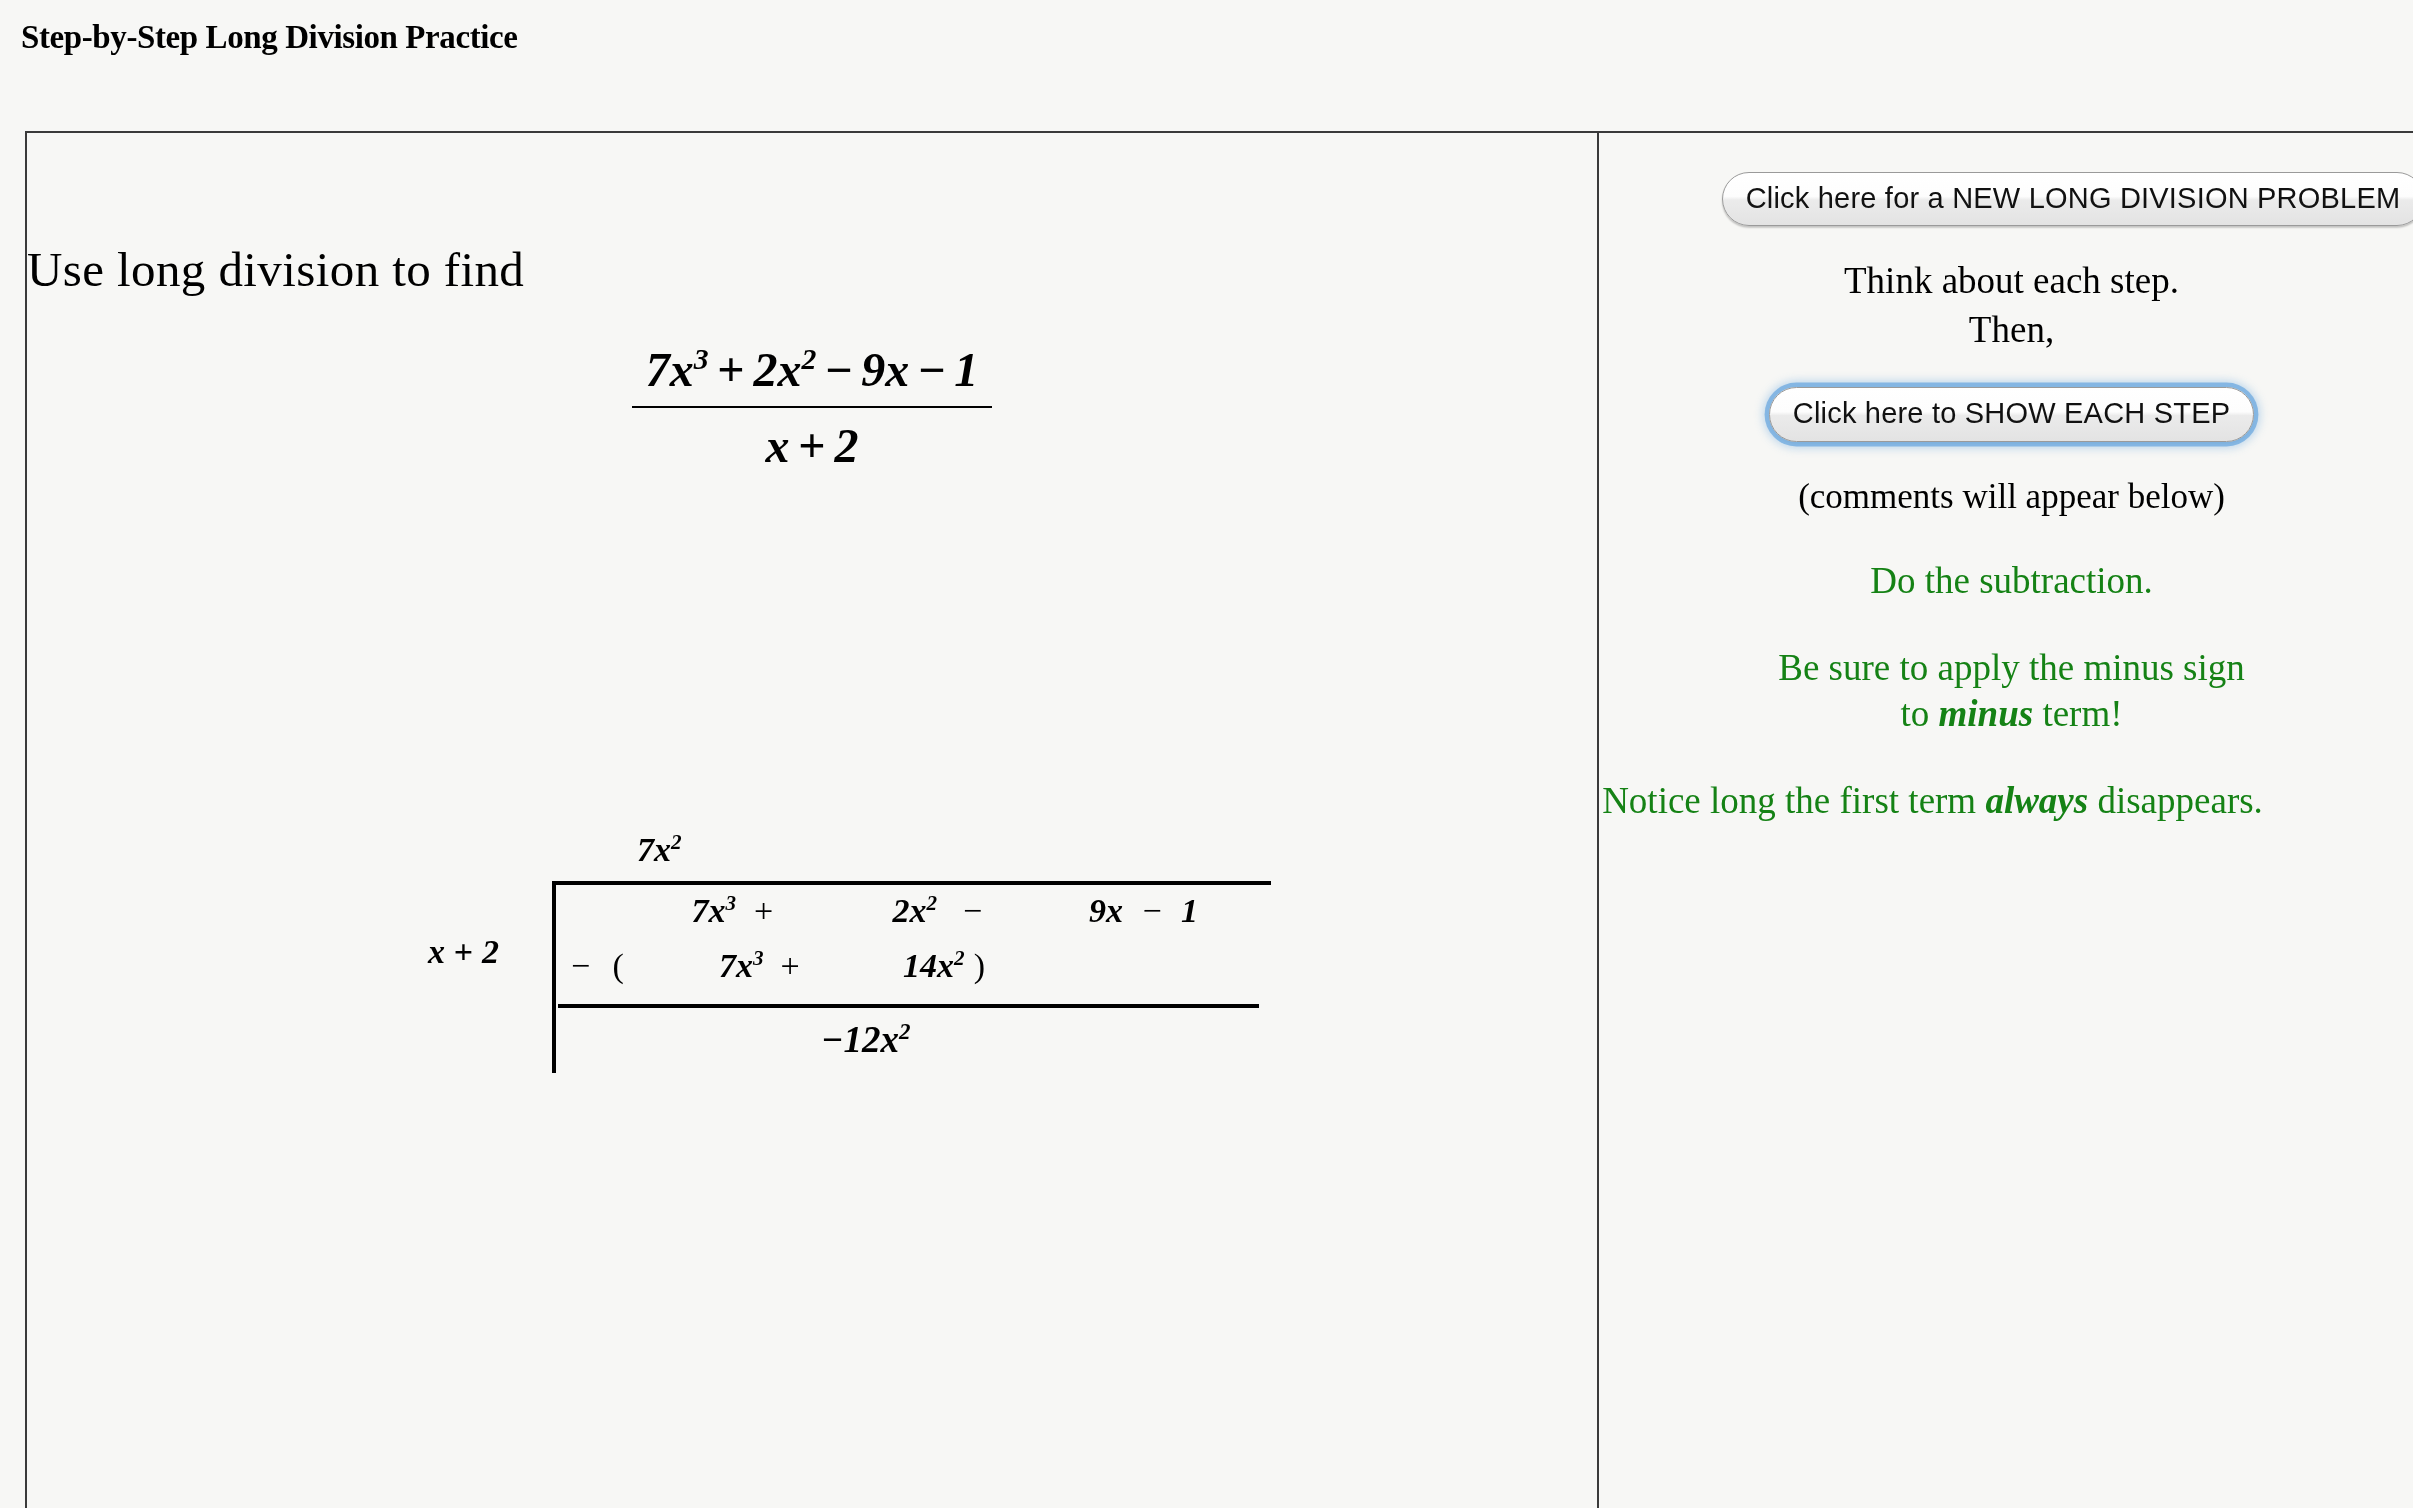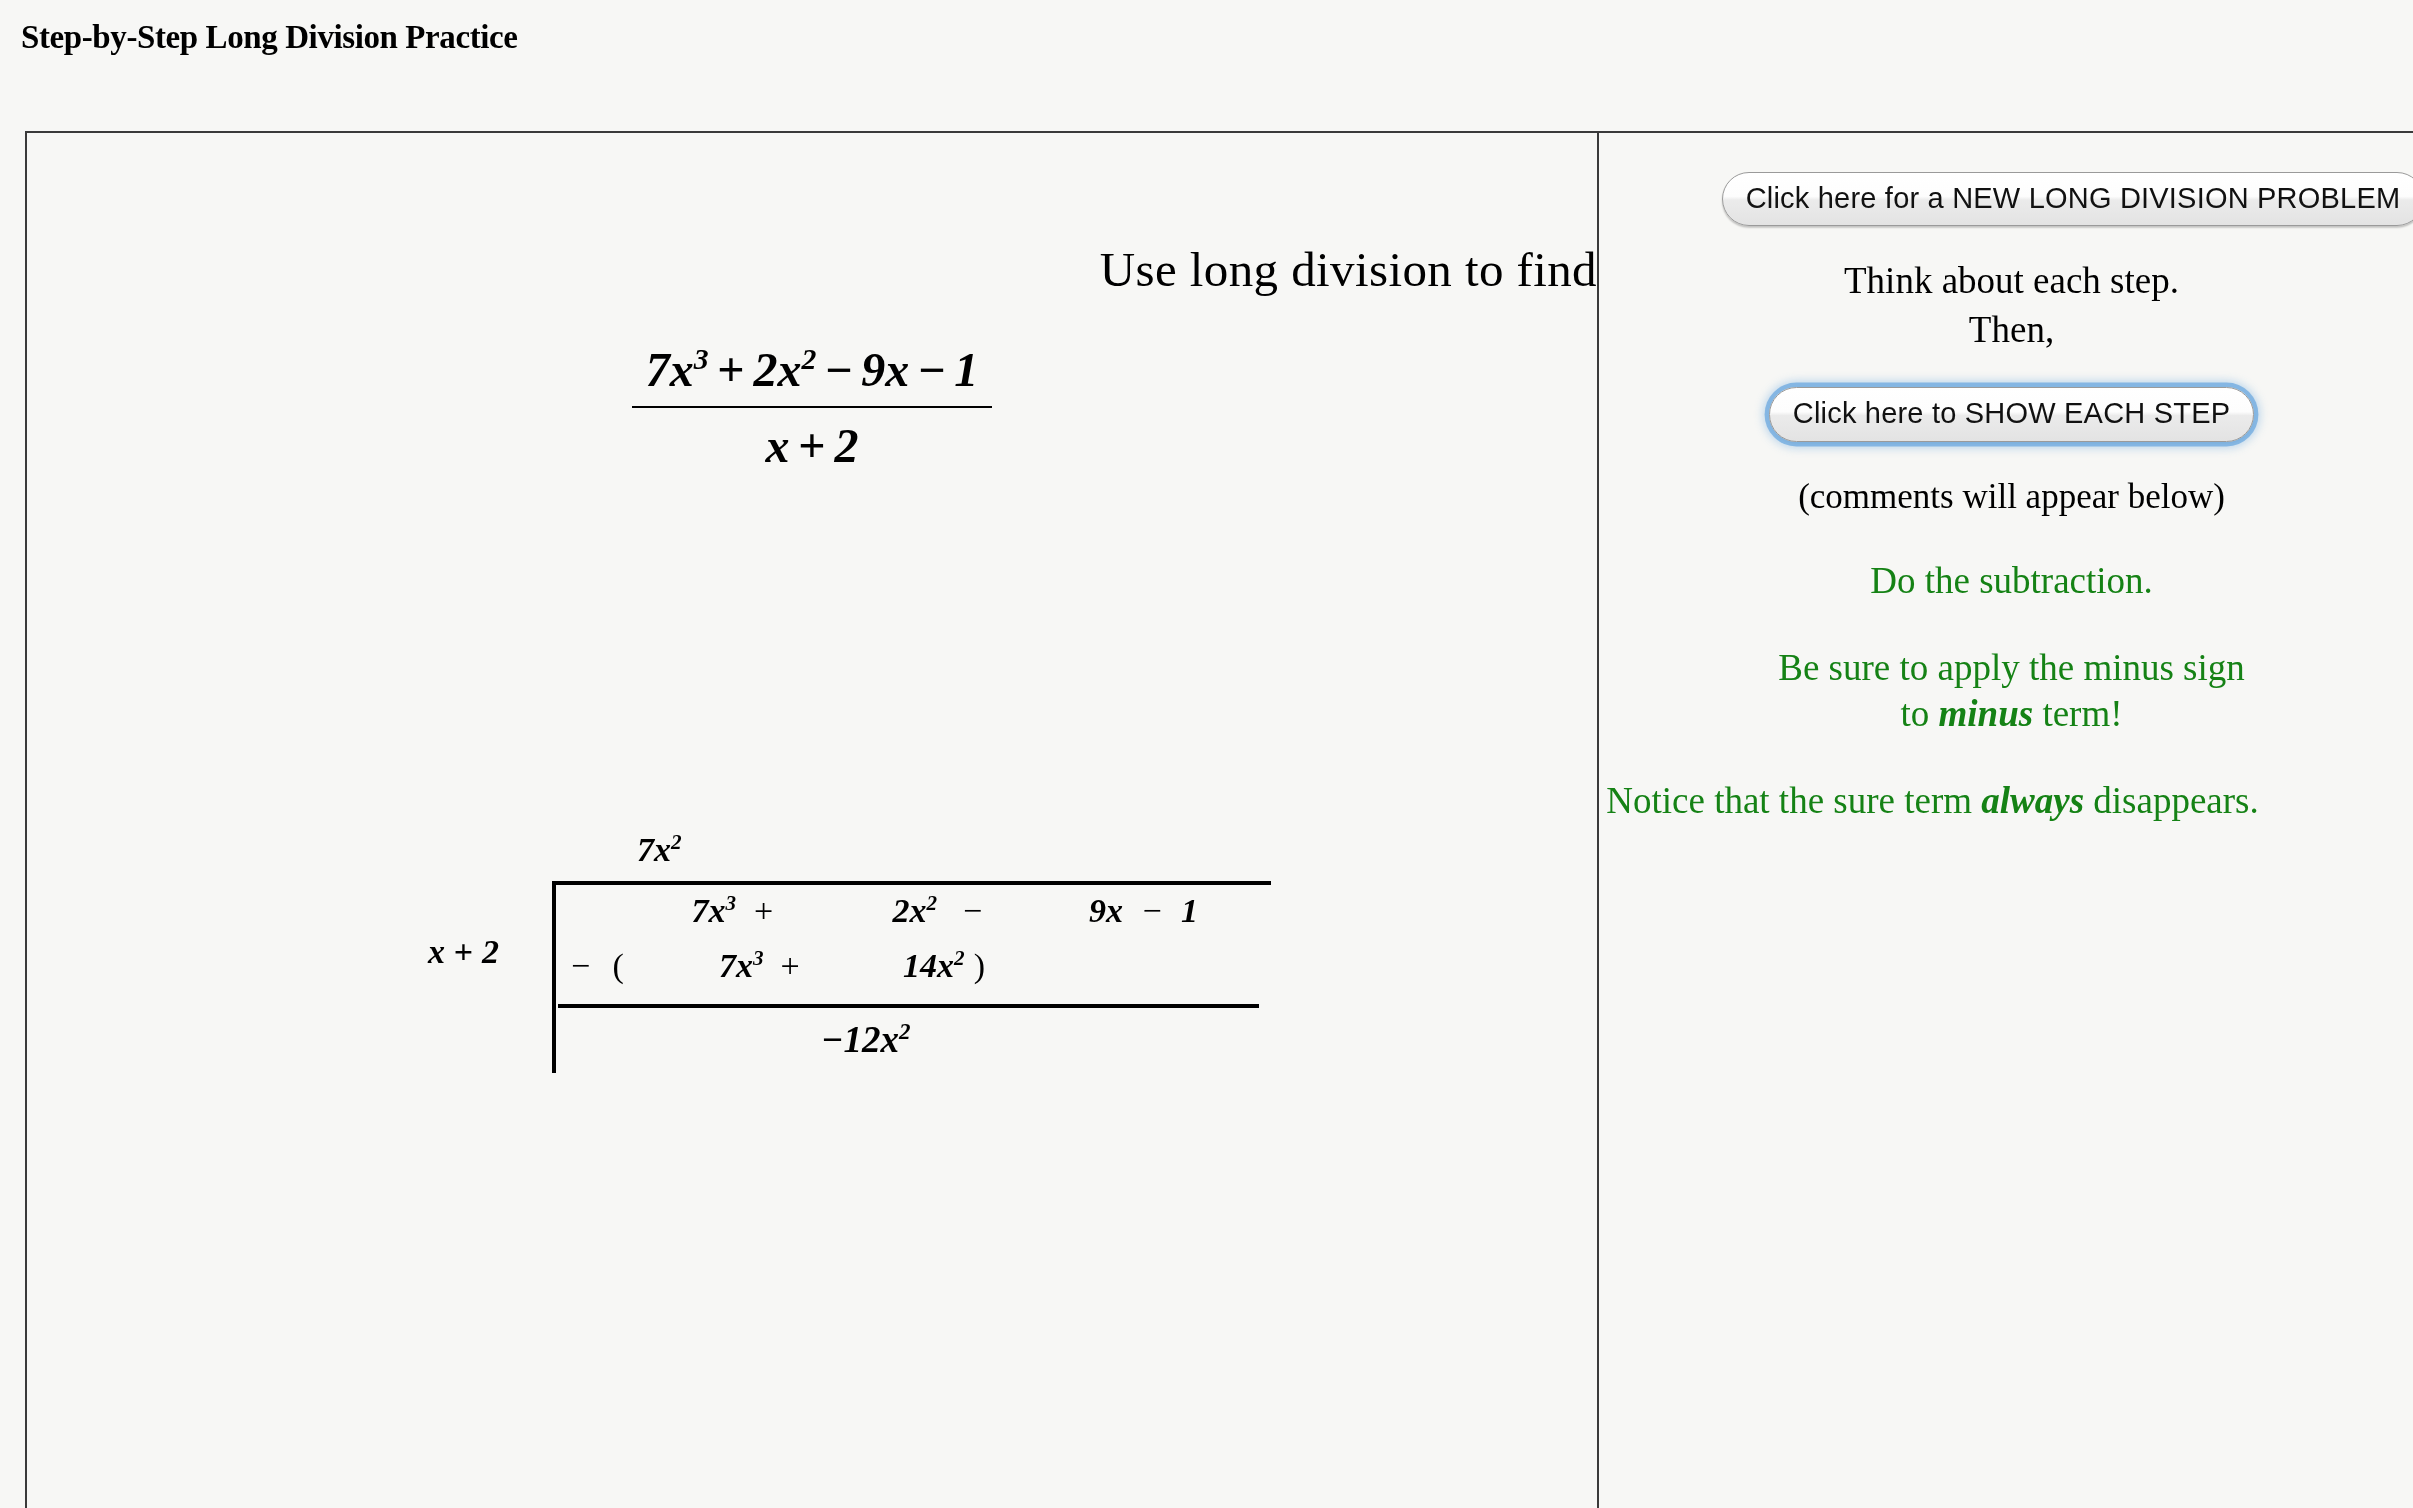--- a/index.html
+++ b/index.html
@@ -48,21 +48,21 @@
     overflow: hidden;
   }
   #right-panel {
     flex: 1;
     position: relative;
     overflow: hidden;
   }
 
   
   .prompt-line {
-    text-align: right;
+    text-align: left;
     font-size: 49px;
     margin-top: 108px;
     letter-spacing: 0.4px;
   }
 
   
   .fraction-wrap {
     display: flex;
     justify-content: center;
     margin-top: 44px;
@@ -314,20 +314,20 @@
       <div class="small-note">(comments will appear below)</div>
 
       <div class="comment">Do the subtraction.</div>
 
       <div class="comment">
         <div class="overflow-line">Be sure to apply the minus sign</div>
         <div><span>to </span><em>minus</em><span> term!</span></div>
       </div>
 
       <div class="comment">
-        <div class="overflow-line" style="left:-79px;"><span>Notice that the sure term </span><em>always</em><span> disappears.</span></div>
+        <div class="overflow-line" style="left:-79px;"><span>Notice long the first term </span><em>always</em><span> disappears.</span></div>
       </div>
 
     </div>
   </div>
 
 </div>
 
 
 </body></html>

